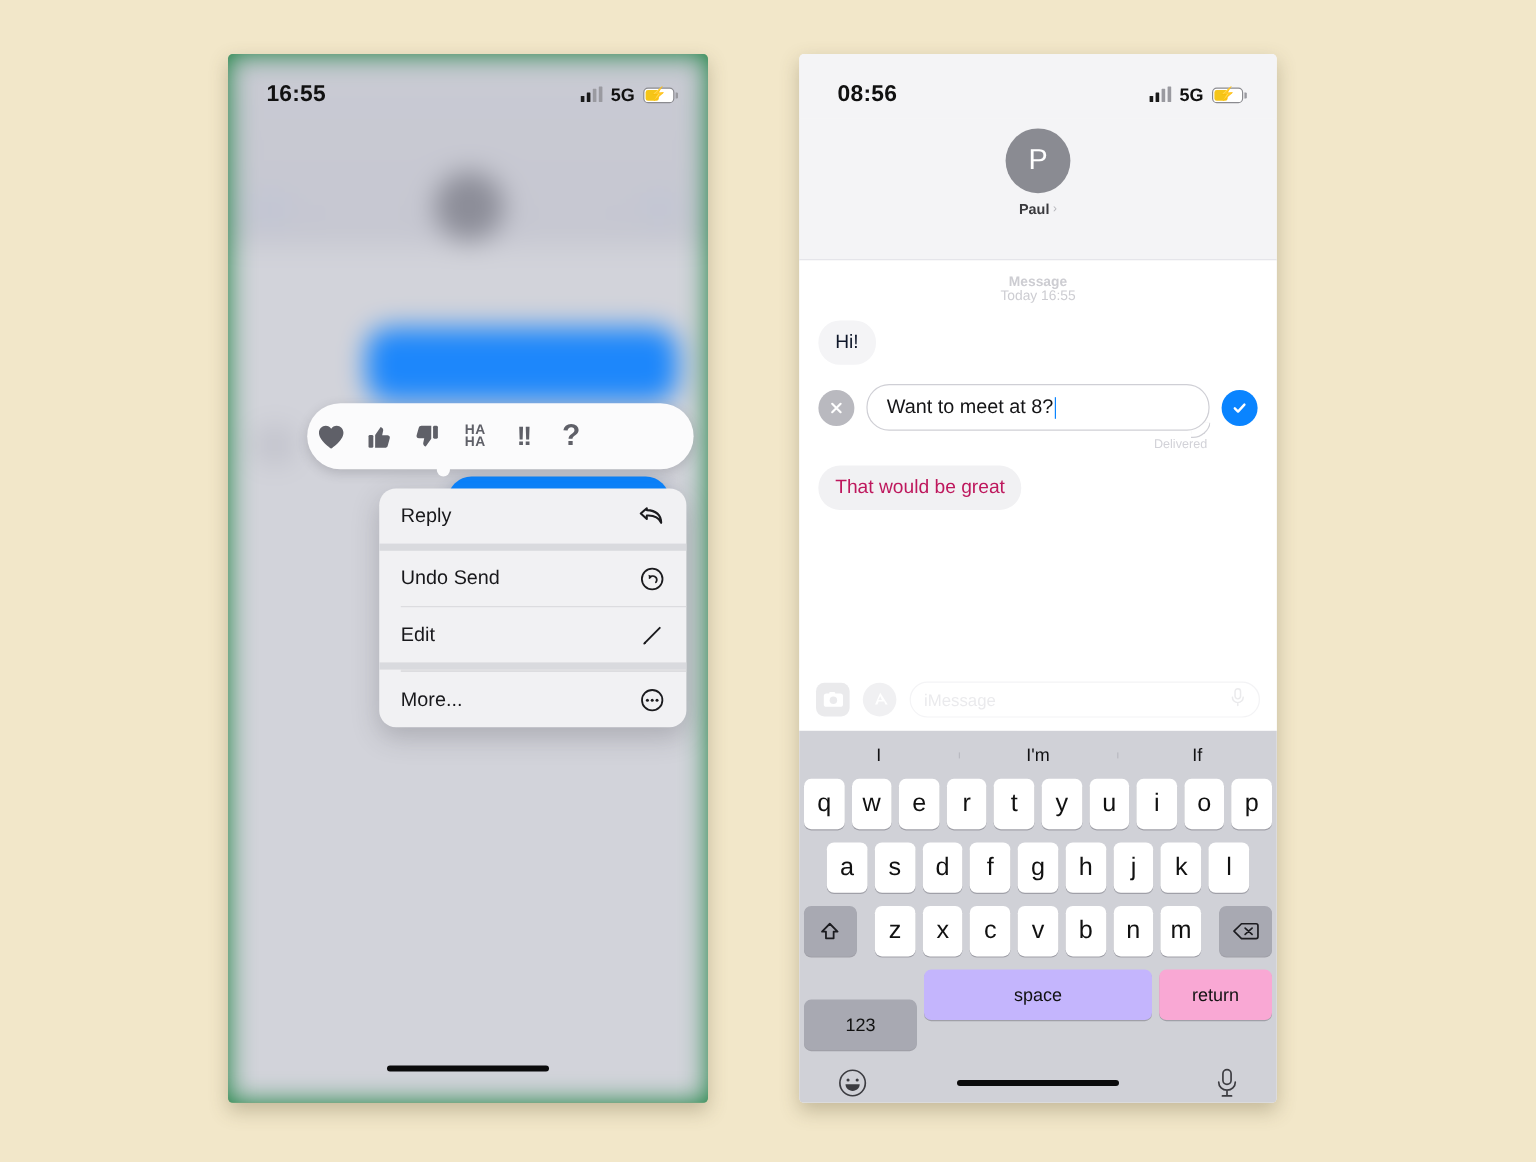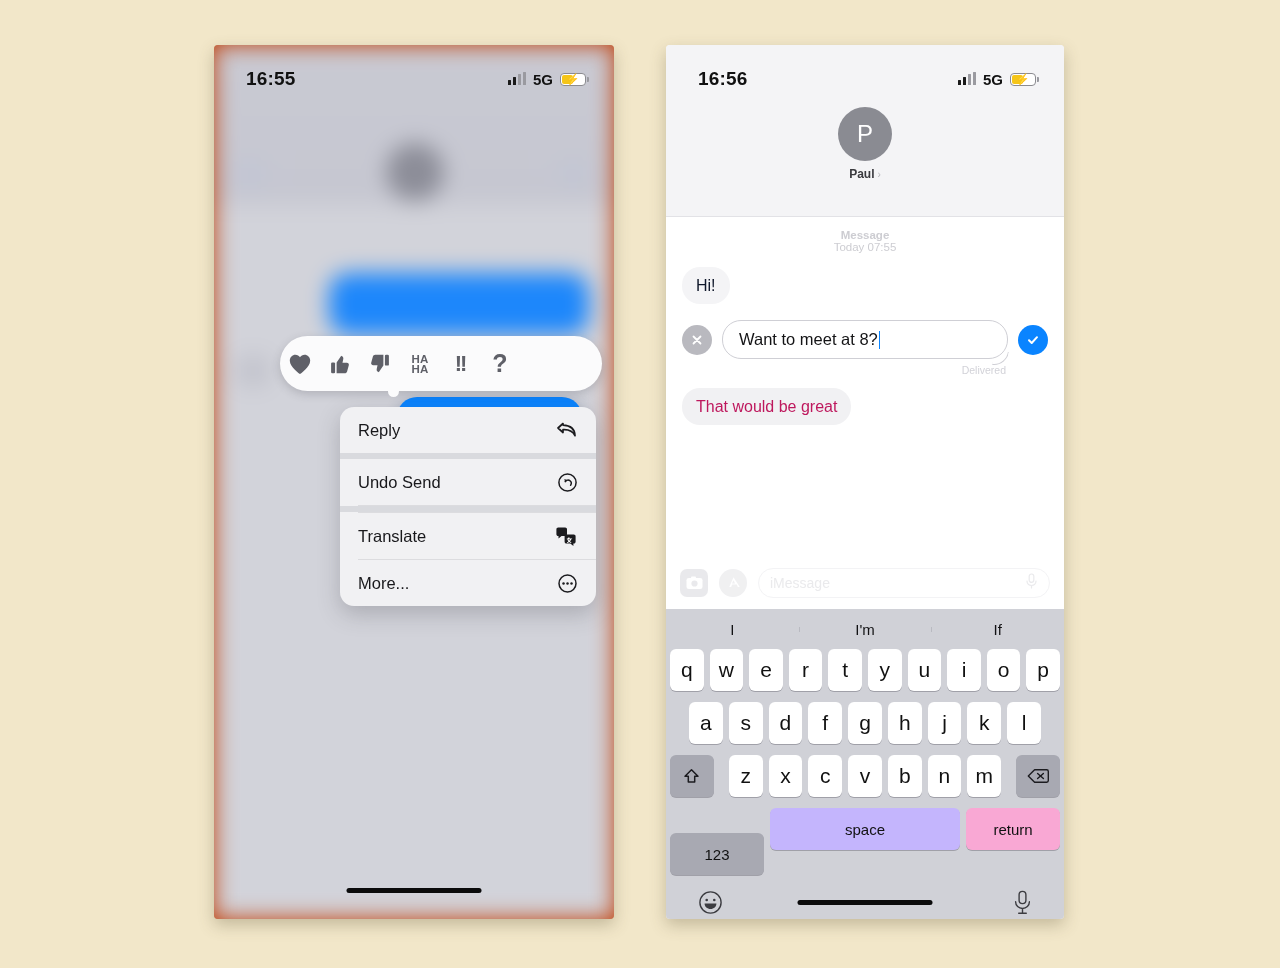--- a/index.html
+++ b/index.html
@@ -11,22 +11,22 @@
   }
   .stage { position: relative; width: 1280px; height: 968px; }
 
   
   .phone {
     position: absolute;
     overflow: hidden;
     box-shadow: 0 6px 16px rgba(90,80,50,.30);
   }
   #phone-left {
-    left: 214px; top: 45px; width: 400px; height: 874px;
-    background: #c2410c;
+    left: 190px; top: 45px; width: 400px; height: 874px;
+    background: #15803d;
     border-radius: 4px;
   }
   #phone-right {
     left: 666px; top: 45px; width: 398px; height: 874px;
     background: #f7f7f8;
     border-radius: 4px;
   }
 
   
   .statusbar {
@@ -377,36 +377,35 @@
           <svg width="21" height="21" viewBox="0 0 21 21">
               <circle cx="10.5" cy="10.5" r="8.6" fill="none" stroke="currentColor" stroke-width="1.5"></circle>
               <path fill="none" stroke="currentColor" stroke-width="1.5" stroke-linecap="round" d="M13.6 13.2c1.2-1.5.9-3.6-.7-4.6-1.5-1-3.6-.5-4.6 1"></path>
               <path fill="currentColor" d="m7.4 6.9.6 3.3 2.7-1.9z"></path>
             </svg>
         </span>
       </div>
 
       <div class="ctx-hair"></div>
 
+      <div class="ctx-row">
+        <span>Edit</span>
+        <span class="ctx-ic">
+          <svg width="21" height="21" viewBox="0 0 21 21">
+              <path fill="none" stroke="currentColor" stroke-width="1.6" stroke-linecap="round" d="M4 17.2 16.8 4.2"></path>
+              <path fill="currentColor" d="m3.2 18 2.3-.8-1.5-1.5z"></path>
+            </svg>
+        </span>
+      </div>
 
       <div class="ctx-sep"></div>
 
 
       <div class="ctx-hair"></div>
 
-      <div class="ctx-row">
-        <span>Translate</span>
-        <span class="ctx-ic">
-          <svg width="24" height="21" viewBox="0 0 24 21">
-              <path fill="currentColor" d="M2.4 3.4c0-1 .8-1.8 1.8-1.8h7c1 0 1.8.8 1.8 1.8v4.9c0 1-.8 1.8-1.8 1.8H7.5l-3 2.3V10H4.2c-1 0-1.8-.8-1.8-1.8z"></path>
-              <path fill="currentColor" d="M10.6 10.4c0-1 .8-1.8 1.8-1.8h7.4c1 0 1.8.8 1.8 1.8v5.3c0 1-.8 1.8-1.8 1.8h-.4v2.4l-3.1-2.4h-3.9c-1 0-1.8-.8-1.8-1.8z"></path>
-              <path fill="#fff" d="M14.3 11.4h1.2v1h2.6v.9h-1c-.2.9-.6 1.6-1.1 2.1.4.3.9.5 1.4.7l-.4.9c-.7-.2-1.3-.5-1.8-1-.5.4-1.1.8-1.9 1l-.4-.9c.6-.2 1.1-.4 1.5-.7-.5-.5-.8-1.2-1-2.1h1c.1.6.4 1.1.7 1.4.4-.4.6-.9.8-1.4h-3.1v-.9h1z"></path>
-            </svg>
-        </span>
-      </div>
 
       <div class="ctx-hair"></div>
 
       <div class="ctx-row">
         <span>More...</span>
         <span class="ctx-ic">
           <svg width="21" height="21" viewBox="0 0 21 21">
               <circle cx="10.5" cy="10.5" r="8.5" fill="none" stroke="currentColor" stroke-width="1.5"></circle>
               <circle cx="6.5" cy="10.5" r="1.25" fill="currentColor"></circle>
               <circle cx="10.5" cy="10.5" r="1.25" fill="currentColor"></circle>
@@ -415,21 +414,21 @@
         </span>
       </div>
     </div>
 
     <div class="home-ind"></div>
   </div>
 
   <div class="phone" id="phone-right">
 
     <div class="statusbar" style="background:#f4f4f6;">
-      <span class="status-time">16:56</span>
+      <span class="status-time">08:56</span>
       <span class="status-right">
         <span class="sig">
             <i></i>
             <i></i>
             <i></i>
             <i></i>
           </span>
         <span class="net">5G</span>
         <span class="batt">
           <span class="fill"></span>
@@ -445,21 +444,21 @@
       <div class="contact-row">
         <span class="contact-name">Paul</span>
         <span class="contact-chev">›</span>
       </div>
     </div>
 
     <div class="thread">
 
       <div class="meta-center">
         <div class="meta-line1">Message</div>
-        <div class="meta-line2">Today 07:55</div>
+        <div class="meta-line2">Today 16:55</div>
       </div>
 
 
       <div class="row-in faded">
         <span class="bub in">
           <span>Hi!</span>
         </span>
       </div>
 
       <div class="edit-row">

